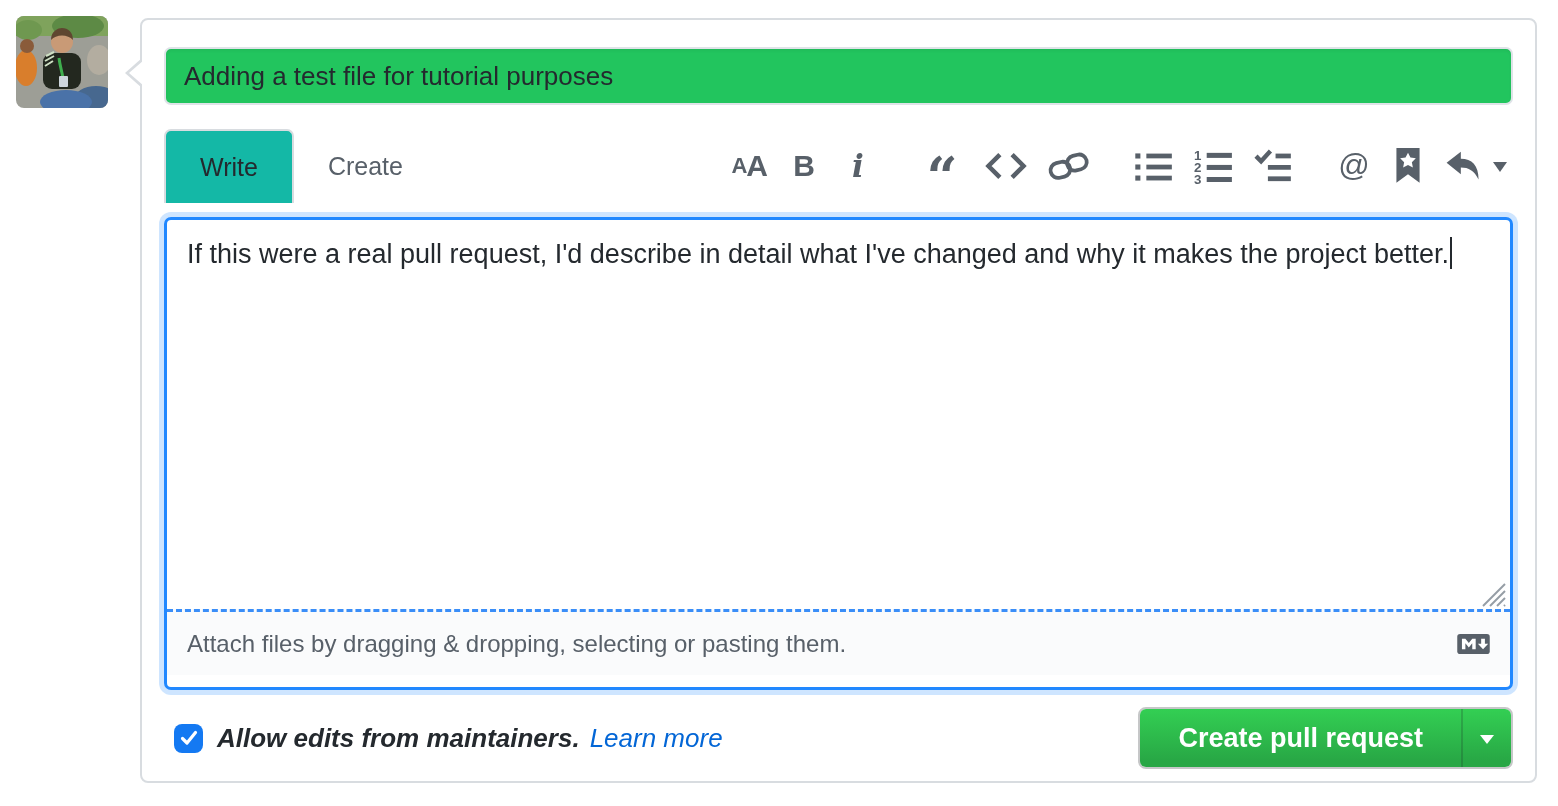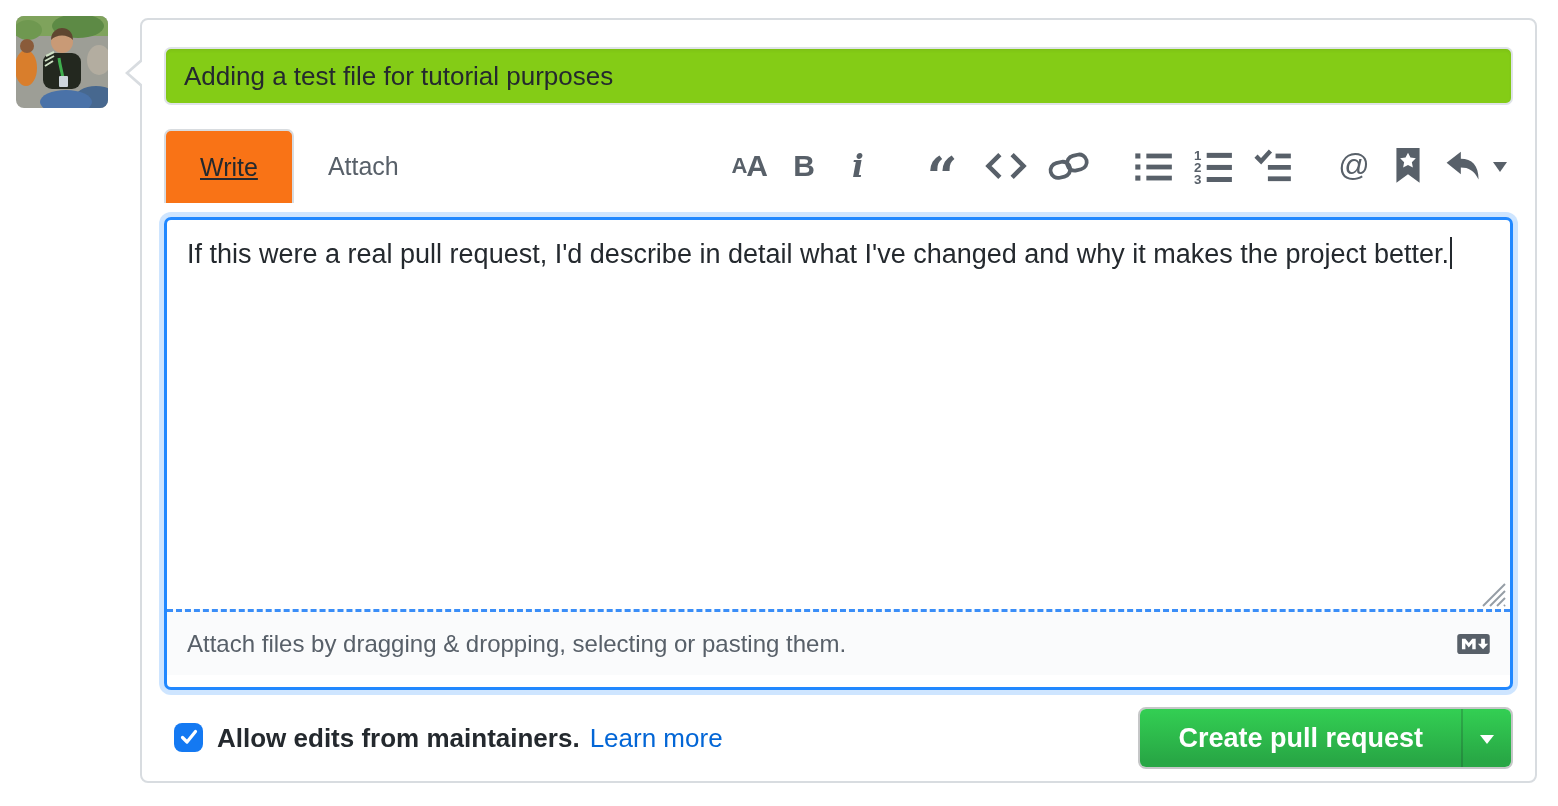--- a/index.html
+++ b/index.html
@@ -13,28 +13,28 @@
 
   
   .card { position:absolute; left:140px; top:18px; width:1397px; height:765px;
           background:#fff; border:2px solid #d8dce0; border-radius:8px; padding:27px 22px 0; }
   .card-arrow-border { position:absolute; left:-17px; top:38px; width:0; height:0;
           border:15px solid transparent; border-left:0; border-right:17px solid #d8dce0; }
   .card-arrow-fill { position:absolute; left:-13px; top:40px; width:0; height:0;
           border:13px solid transparent; border-left:0; border-right:15px solid #ffffff; }
 
   
-  .title-input { width:100%; height:58px; background:#84cc16; border:2px solid #dfe3e8; border-radius:7px;
+  .title-input { width:100%; height:58px; background:#22c55e; border:2px solid #dfe3e8; border-radius:7px;
           font-family:"Liberation Sans", sans-serif; font-size:26px; color:#24292e; padding:0 18px; outline:none;
           box-shadow:inset 0 2px 3px rgba(27,31,35,0.06); }
 
   
   .head-row { display:flex; align-items:center; margin-top:24px; height:74px; }
   .tab { height:74px; display:flex; align-items:center; padding:0 34px; font-size:25px; color:#586069; cursor:pointer; }
-  .tab.active { background:#f97316; border:2px solid #d8dce0; border-bottom:none; border-radius:7px 7px 0 0; color:#24292e;text-decoration:underline; }
+  .tab.active { background:#14b8a6; border:2px solid #d8dce0; border-bottom:none; border-radius:7px 7px 0 0; color:#24292e; }
   .toolbar { margin-left:auto; display:flex; align-items:center; gap:44px; padding-right:6px; }
   .tb-group { display:flex; align-items:center; gap:20px; }
   .tb-btn { display:flex; align-items:center; justify-content:center; min-width:34px; height:44px; color:#586069; cursor:pointer; }
   .txt-size { font-weight:600; letter-spacing:-1px; }
   .txt-size .small-a { font-size:22px; }
   .txt-size .big-a { font-size:30px; }
   .bold-glyph { font-size:30px; font-weight:800; }
   .italic-glyph { font-family:"DejaVu Serif", serif; font-style:italic; font-weight:700; font-size:31px; padding:0 4px; }
   .quote-glyph { font-family:"DejaVu Serif", serif; font-weight:700; font-size:54px; line-height:58px;
                  display:block; height:36px; width:46px; overflow:hidden; text-align:center; }
@@ -48,21 +48,21 @@
   .editor { position:relative; height:405px; padding:12px 20px; font-size:27px; line-height:45px; color:#24292e; cursor:text; }
   .cursor { display:inline-block; width:2px; height:32px; background:#24292e; vertical-align:-6px; margin-left:1px; }
   .resize-handle { position:absolute; right:4px; bottom:4px; cursor:nwse-resize; }
   .attach-row { position:absolute; left:0; right:0; bottom:12px; height:66px; background:#fafbfc;
           border-top:3px dashed #3a8ef8; display:flex; align-items:center; padding:0 20px;
           font-size:24px; color:#586069; cursor:pointer; }
   .md-icon { margin-left:auto; display:flex; }
 
   
   .footer-row { display:flex; align-items:center; margin-top:17px; }
-  .allow { display:flex; align-items:flex-start; margin-left:10px; font-size:26px; }
+  .allow { display:flex; align-items:center; margin-left:10px; font-size:26px;font-style:italic; }
   .checkbox { width:29px; height:29px; border-radius:8px; background:#1479f2;
           display:flex; align-items:center; justify-content:center; cursor:pointer; flex:none; }
   .allow-label { font-weight:700; margin-left:14px; cursor:default; }
   .learn-more { color:#0366d6; margin-left:10px; text-decoration:none; cursor:pointer; }
   .create-btn { margin-left:auto; display:flex; height:62px; border-radius:8px; overflow:hidden;
           border:2px solid rgba(27,31,35,0.25); cursor:pointer; }
   .btn-main { background:linear-gradient(-180deg,#33cf53 0%,#28a745 90%); color:#fff; font-weight:700; font-size:27px;
           display:flex; align-items:center; padding:12px 38px; }
   .btn-caret { background:linear-gradient(-180deg,#33cf53 0%,#28a745 90%); width:50px;
           display:flex; align-items:center; justify-content:center; border-left:2px solid rgba(27,31,35,0.2); }
@@ -96,21 +96,21 @@
   <div class="card">
     <div class="card-arrow-border"></div>
     <div class="card-arrow-fill"></div>
 
     
     <input class="title-input" type="text" value="Adding a test file for tutorial purposes" style="">
 
     
     <div class="head-row">
       <div class="tab active">Write</div>
-      <div class="tab">Attach</div>
+      <div class="tab">Create</div>
 
       <div class="toolbar">
         <div class="tb-group">
           <div class="tb-btn txt-size">
             <span class="small-a">A</span>
               <span class="big-a">A</span>
           </div>
           <div class="tb-btn bold-glyph">B</div>
           <div class="tb-btn italic-glyph">i</div>
         </div>

